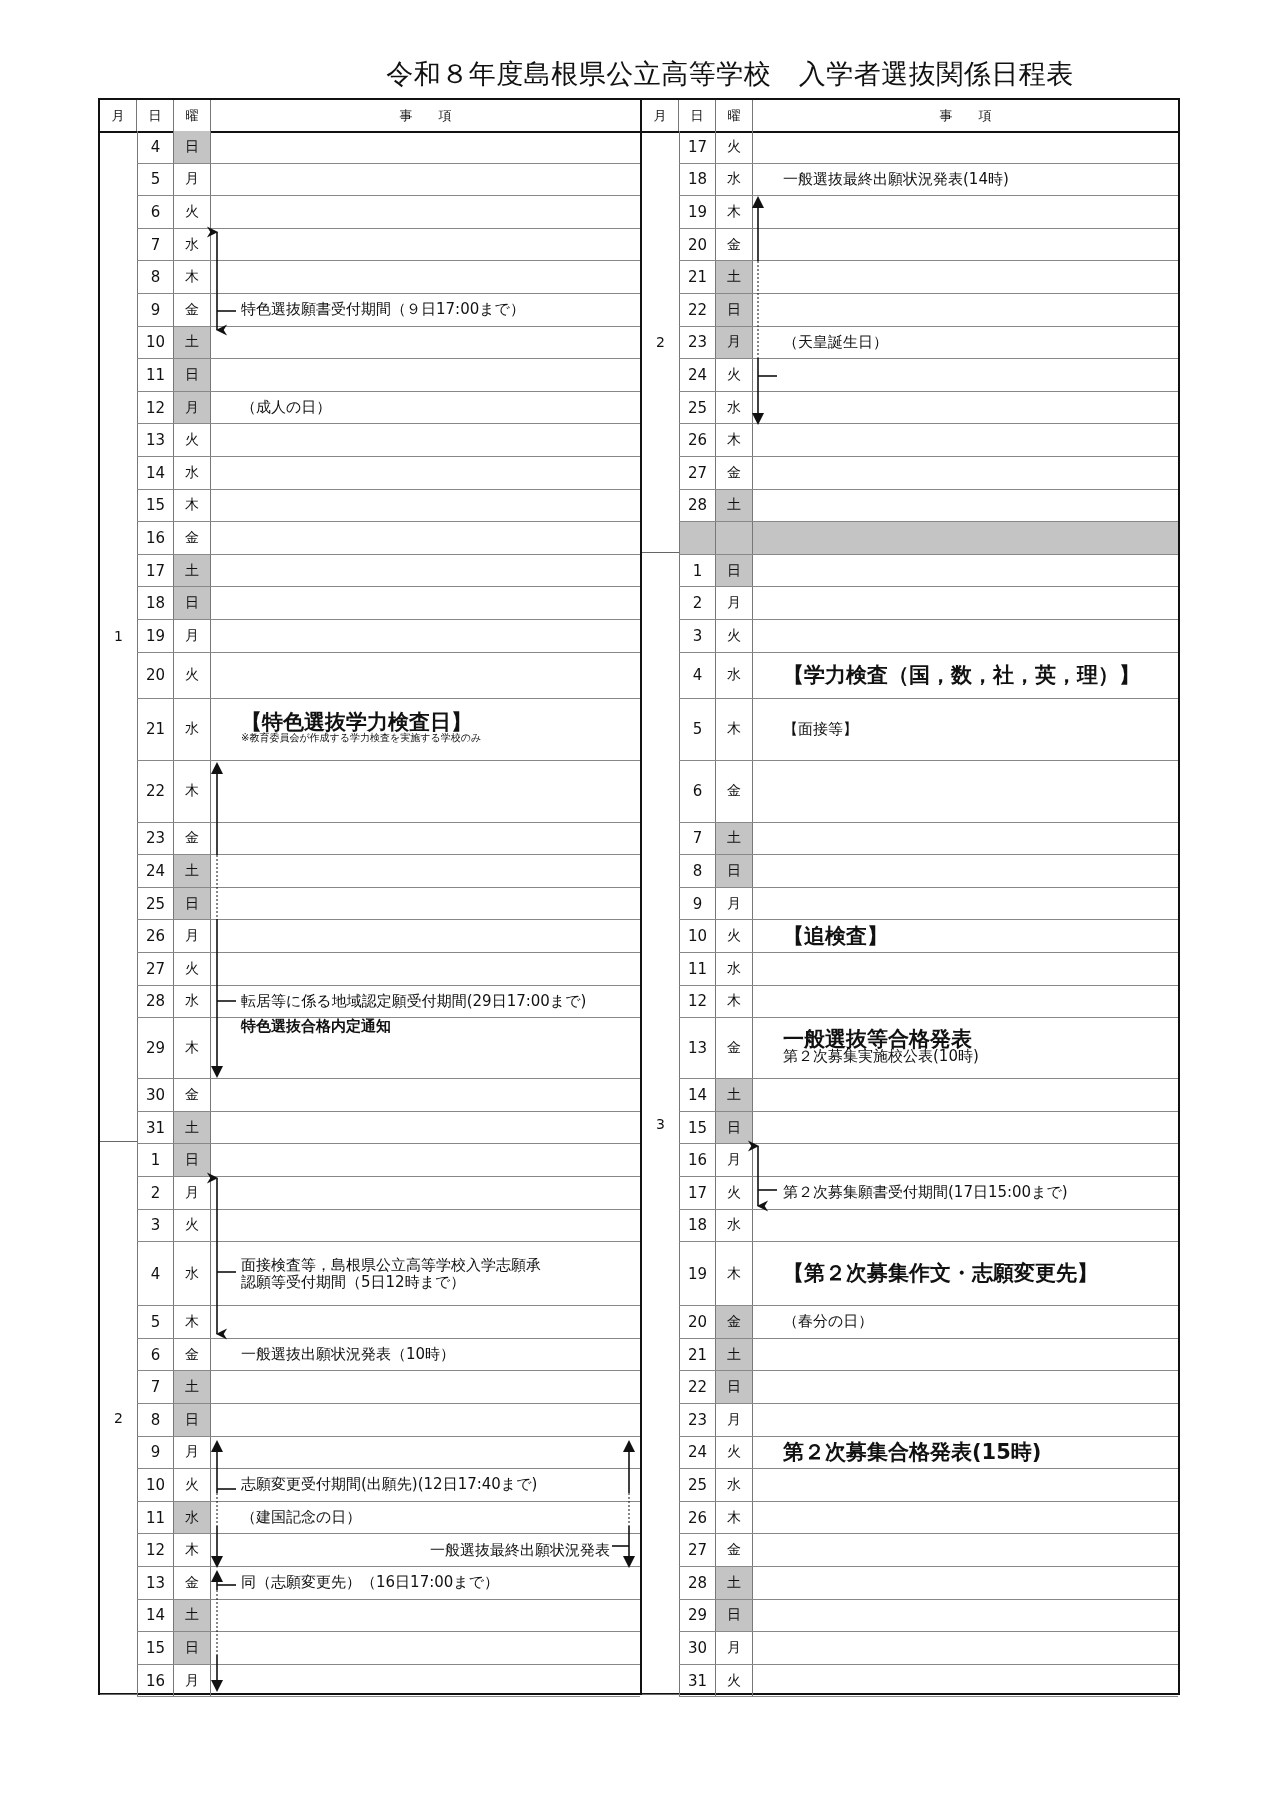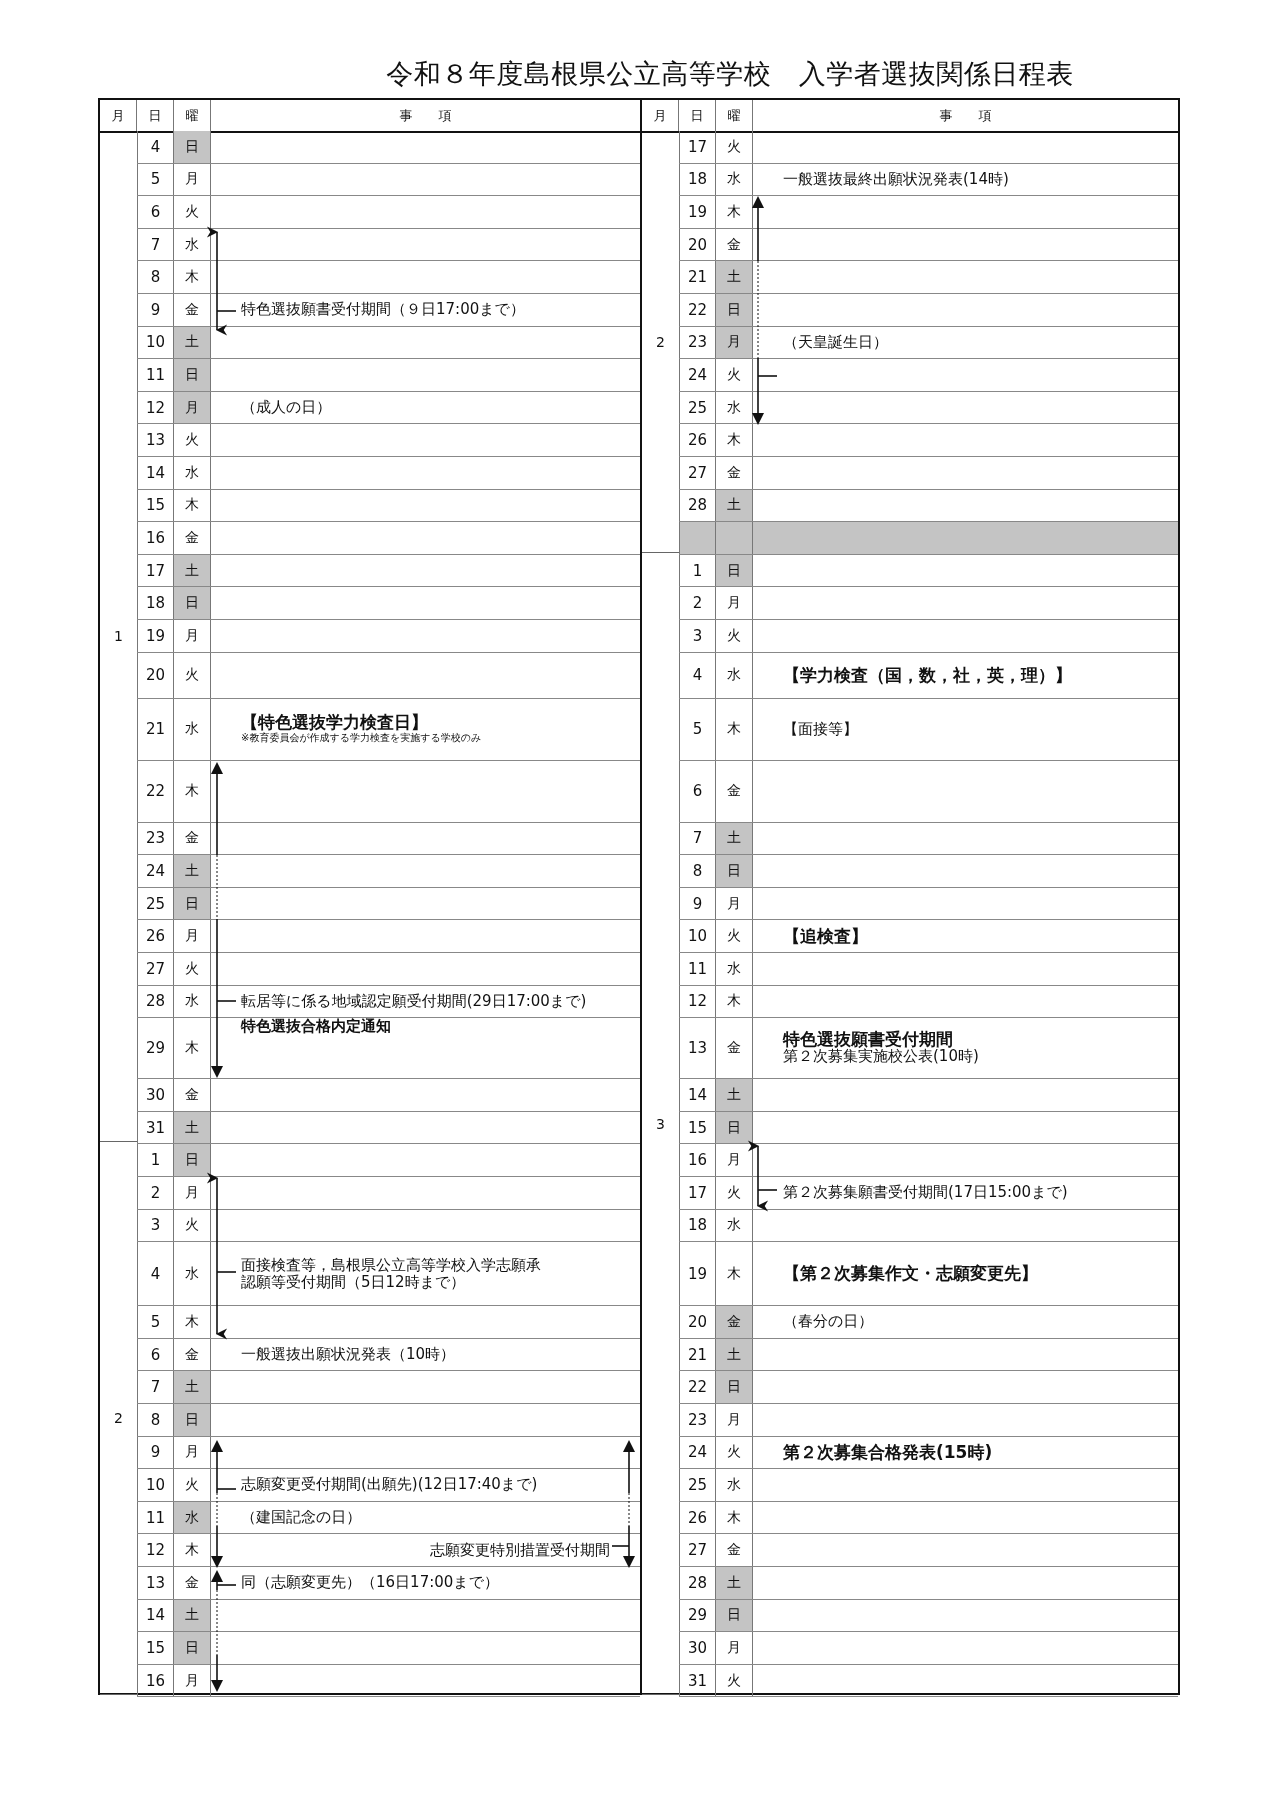--- a/index.html
+++ b/index.html
@@ -17,21 +17,21 @@
   .hcell { position:absolute; top:0; height:31px; line-height:31px; text-align:center;
            font-family:"DejaVu Sans","Liberation Sans",sans-serif; font-size:13px; border-right:1px solid #777; box-sizing:border-box; }
   .row { position:absolute; left:0; right:0; border-bottom:1px solid #888; box-sizing:border-box; }
   .cell { position:absolute; top:0; height:100%; box-sizing:border-box; display:flex; align-items:center; justify-content:center;
           font-family:"DejaVu Sans","Liberation Sans",sans-serif; font-size:15px; }
   .c-day { border-right:1px solid #777; border-left:1px solid #777; }
   .c-dow { border-right:1px solid #777; font-size:14px; }
   .c-dow.shade { background:#c4c4c4; }
   .row.blank { background:#c4c4c4; }
   .c-ev { justify-content:flex-start; padding-left:30px; font-size:15px; line-height:17px; flex-direction:column; align-items:flex-start; }
-  .ev-bold { font-family:"DejaVu Sans","Liberation Sans",sans-serif; font-weight:bold; font-size:17px; }
+  .ev-bold { font-family:"DejaVu Sans","Liberation Sans",sans-serif; font-weight:bold; font-size:21px; }
   .ev-note { font-family:"DejaVu Sans","Liberation Sans",sans-serif; font-size:10px; line-height:13px; }
   .monthcol { position:absolute; left:0; width:37px; display:flex; align-items:center; justify-content:center;
               font-family:"DejaVu Sans","Liberation Sans",sans-serif; font-size:14px; border-bottom:1px solid #666; box-sizing:border-box; }
   .arrows { position:absolute; left:0; top:0; width:1280px; height:1810px; pointer-events:none; }
 </style>
 </head>
 <body>
 
 <div class="title">令和８年度島根県公立高等学校　入学者選抜関係日程表</div>
 
@@ -257,21 +257,21 @@
         <div class="cell c-day" style="left: 0px; width: 37px;">11</div>
         <div class="cell c-dow shade" style="left: 37px; width: 37px;">水</div>
         <div class="cell c-ev" style="left: 74px; right: 0px; justify-content: center;">
           <div class="">（建国記念の日）</div>
         </div>
       </div>
       <div class="row" style="top: 1434.4px; height: 32.6px; left: 37px;">
         <div class="cell c-day" style="left: 0px; width: 37px;">12</div>
         <div class="cell c-dow" style="left: 37px; width: 37px;">木</div>
         <div class="cell c-ev" style="left: 74px; right: 0px; justify-content: center;">
-          <div style="position: absolute; right: 30px; top: 50%; transform: translateY(-50%);">志願変更特別措置受付期間</div>
+          <div style="position: absolute; right: 30px; top: 50%; transform: translateY(-50%);">一般選抜最終出願状況発表</div>
         </div>
       </div>
       <div class="row" style="top: 1467px; height: 32.6px; left: 37px;">
         <div class="cell c-day" style="left: 0px; width: 37px;">13</div>
         <div class="cell c-dow" style="left: 37px; width: 37px;">金</div>
         <div class="cell c-ev" style="left: 74px; right: 0px; justify-content: center;">
           <div class="">同（志願変更先）（16日17:00まで）</div>
         </div>
       </div>
       <div class="row" style="top: 1499.6px; height: 32.6px; left: 37px;">
@@ -430,21 +430,21 @@
       </div>
       <div class="row" style="top: 885.6px; height: 32.6px; left: 37px;">
         <div class="cell c-day" style="left: 0px; width: 37px;">12</div>
         <div class="cell c-dow" style="left: 37px; width: 37px;">木</div>
         <div class="cell c-ev" style="left: 74px; right: 0px; justify-content: center;"></div>
       </div>
       <div class="row" style="top: 918.2px; height: 61px; left: 37px;">
         <div class="cell c-day" style="left: 0px; width: 37px;">13</div>
         <div class="cell c-dow" style="left: 37px; width: 37px;">金</div>
         <div class="cell c-ev" style="left: 74px; right: 0px; justify-content: center;">
-          <div class="ev-bold">特色選抜願書受付期間</div>
+          <div class="ev-bold">一般選抜等合格発表</div>
           <div>第２次募集実施校公表(10時)</div>
         </div>
       </div>
       <div class="row" style="top: 979.2px; height: 32.6px; left: 37px;">
         <div class="cell c-day" style="left: 0px; width: 37px;">14</div>
         <div class="cell c-dow shade" style="left: 37px; width: 37px;">土</div>
         <div class="cell c-ev" style="left: 74px; right: 0px; justify-content: center;"></div>
       </div>
       <div class="row" style="top: 1011.8px; height: 32.6px; left: 37px;">
         <div class="cell c-day" style="left: 0px; width: 37px;">15</div>

